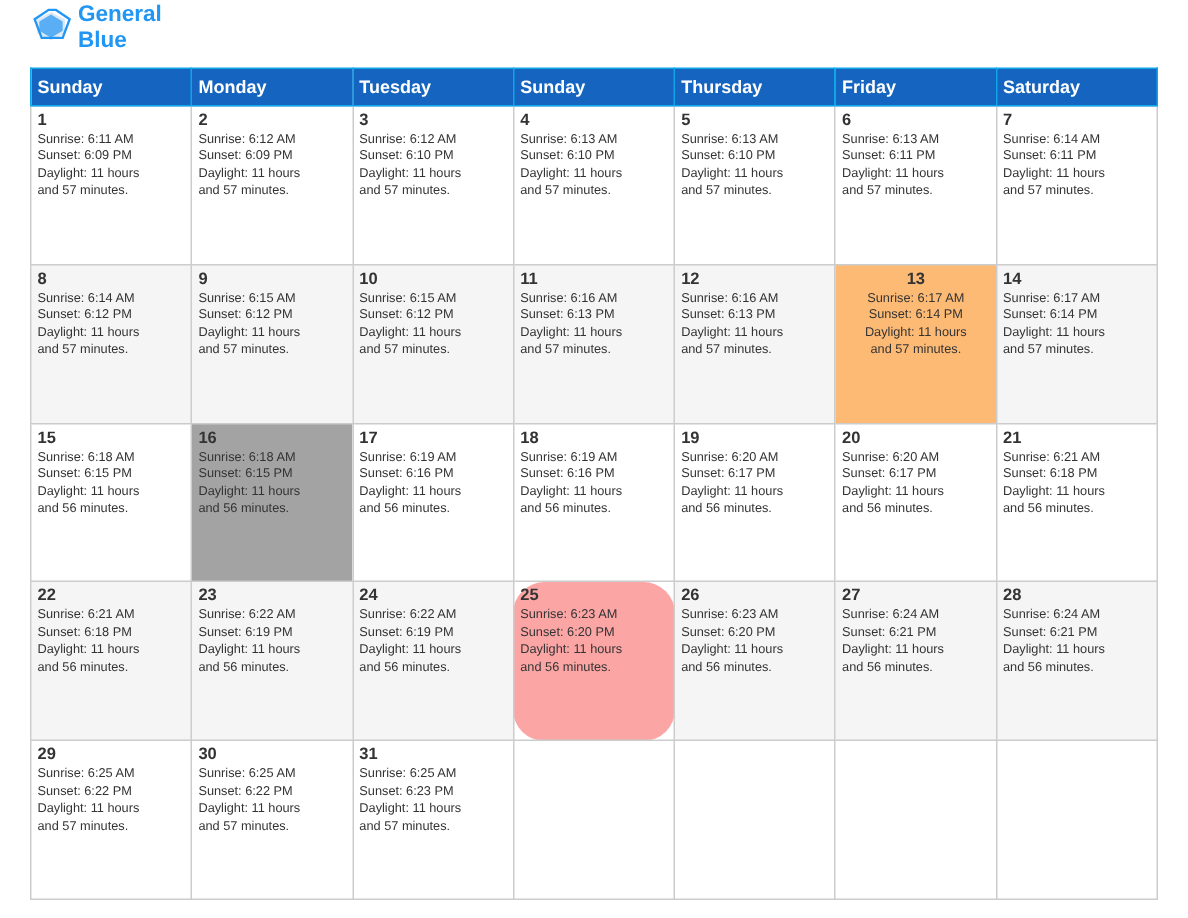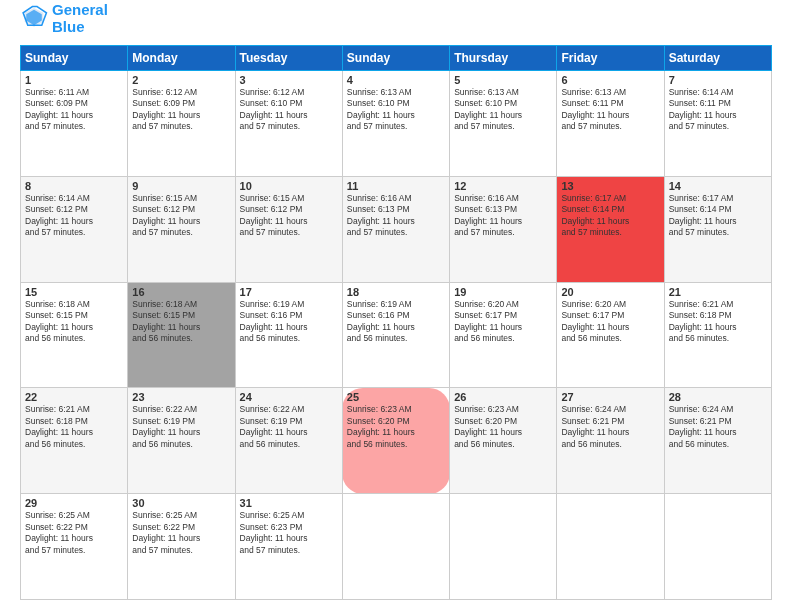--- a/index.html
+++ b/index.html
@@ -180,21 +180,21 @@
             <div class="day-info">Sunrise: 6:15 AM<br>Sunset: 6:12 PM<br>Daylight: 11 hours<br>and 57 minutes.</div>
           </td>
           <td style="background-color: rgb(245, 245, 245);">
             <span class="day-num">11</span>
             <div class="day-info">Sunrise: 6:16 AM<br>Sunset: 6:13 PM<br>Daylight: 11 hours<br>and 57 minutes.</div>
           </td>
           <td style="background-color: rgb(245, 245, 245);">
             <span class="day-num">12</span>
             <div class="day-info">Sunrise: 6:16 AM<br>Sunset: 6:13 PM<br>Daylight: 11 hours<br>and 57 minutes.</div>
           </td>
-          <td style="background-color: #ef4444;">
+          <td style="background-color: #fdba74; text-align: center;">
             <span class="day-num">13</span>
             <div class="day-info">Sunrise: 6:17 AM<br>Sunset: 6:14 PM<br>Daylight: 11 hours<br>and 57 minutes.</div>
           </td>
           <td style="background-color: rgb(245, 245, 245);">
             <span class="day-num">14</span>
             <div class="day-info">Sunrise: 6:17 AM<br>Sunset: 6:14 PM<br>Daylight: 11 hours<br>and 57 minutes.</div>
           </td>
         </tr>
         <tr>
           <td style="background-color: rgb(255, 255, 255);">

